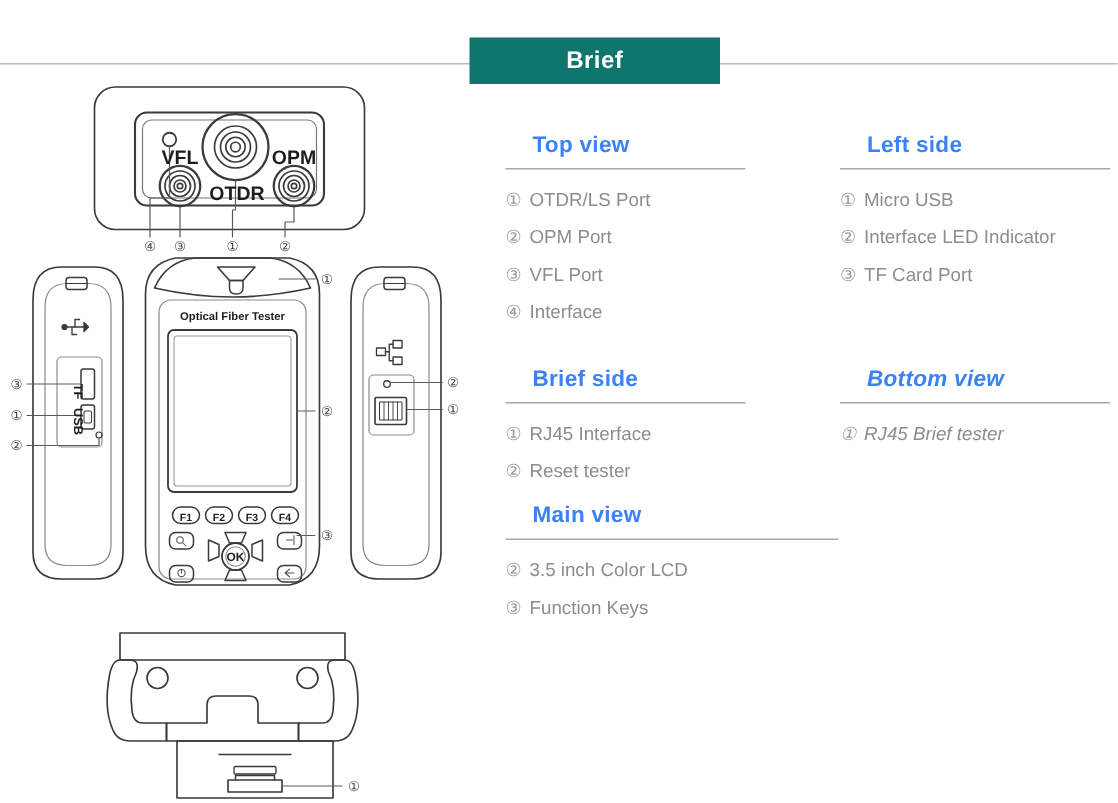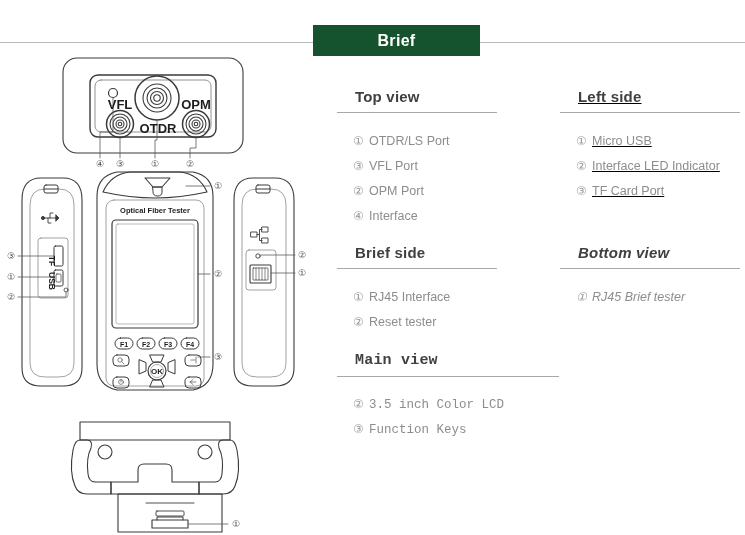--- a/index.html
+++ b/index.html
@@ -29,75 +29,75 @@
     width: 745px;
     height: 1px;
     background: #b9b9b9;
   }
   .brief-bar {
     position: absolute;
     left: 313px;
     top: 25px;
     width: 167px;
     height: 31px;
-    background: #14532d;
+    background: #0f766e;
     display: flex;
     align-items: center;
     justify-content: center;
     z-index: 3;
   }
   .brief-bar span {
     color: #ffffff;
     font-size: 16px;
     font-weight: bold;
     letter-spacing: 0.3px;
   }
 
   
   .section {
     position: absolute;
   }
   .section h3 {
     margin: 0;
     font-size: 15px;
     font-weight: bold;
-    color: #404040;
+    color: #3b82f6;
     padding-left: 18px;
     padding-bottom: 7px;
     letter-spacing: 0.2px;
   }
   .section .rule {
     width: 100%;
     height: 1px;
     background: #a8a8a8;
     margin-bottom: 8px;
   }
   .section ul {
     list-style: none;
-    margin: 16px;
+    margin: 0;
     padding: 0;
   }
   .section li {
     font-size: 12.5px;
     color: #8d8d8d;
     line-height: 25px;
     white-space: nowrap;
   }
   .section li .num {
     display: inline-block;
     width: 16px;
     color: #9a9a9a;
     font-size: 12px;
   }
 
   .sec-top   { left: 337px; top: 88px;  width: 160px; }
-  .sec-left  { left: 560px; top: 88px;  width: 180px; text-decoration: underline; }
+  .sec-left  { left: 560px; top: 88px;  width: 180px; }
   .sec-right { left: 337px; top: 244px; width: 160px; }
   .sec-bottom{ left: 560px; top: 244px; width: 180px; font-style: italic; }
-  .sec-main  { left: 337px; top: 352px; width: 222px; font-family: Liberation Mono, monospace; }
+  .sec-main  { left: 337px; top: 335px; width: 222px; }
 
   
   .art {
     position: absolute;
     left: 0;
     top: 0;
     width: 310px;
     height: 535px;
   }
   .callout-text {
@@ -305,22 +305,22 @@
       </g>
       <text class="callout-text" x="236" y="527" text-anchor="middle" stroke="none">①</text>
     </g>
   </svg>
 
   <div class="section sec-top">
     <h3>Top view</h3>
     <div class="rule"></div>
     <ul>
       <li><span class="num">①</span><span>OTDR/LS Port</span></li>
+      <li><span class="num">②</span><span>OPM Port</span></li>
       <li><span class="num">③</span><span>VFL Port</span></li>
-      <li><span class="num">②</span><span>OPM Port</span></li>
       <li><span class="num">④</span><span>Interface</span></li>
     </ul>
   </div>
 
   <div class="section sec-left">
     <h3>Left side</h3>
     <div class="rule"></div>
     <ul>
       <li><span class="num">①</span><span>Micro USB</span></li>
       <li><span class="num">②</span><span>Interface LED Indicator</span></li>

